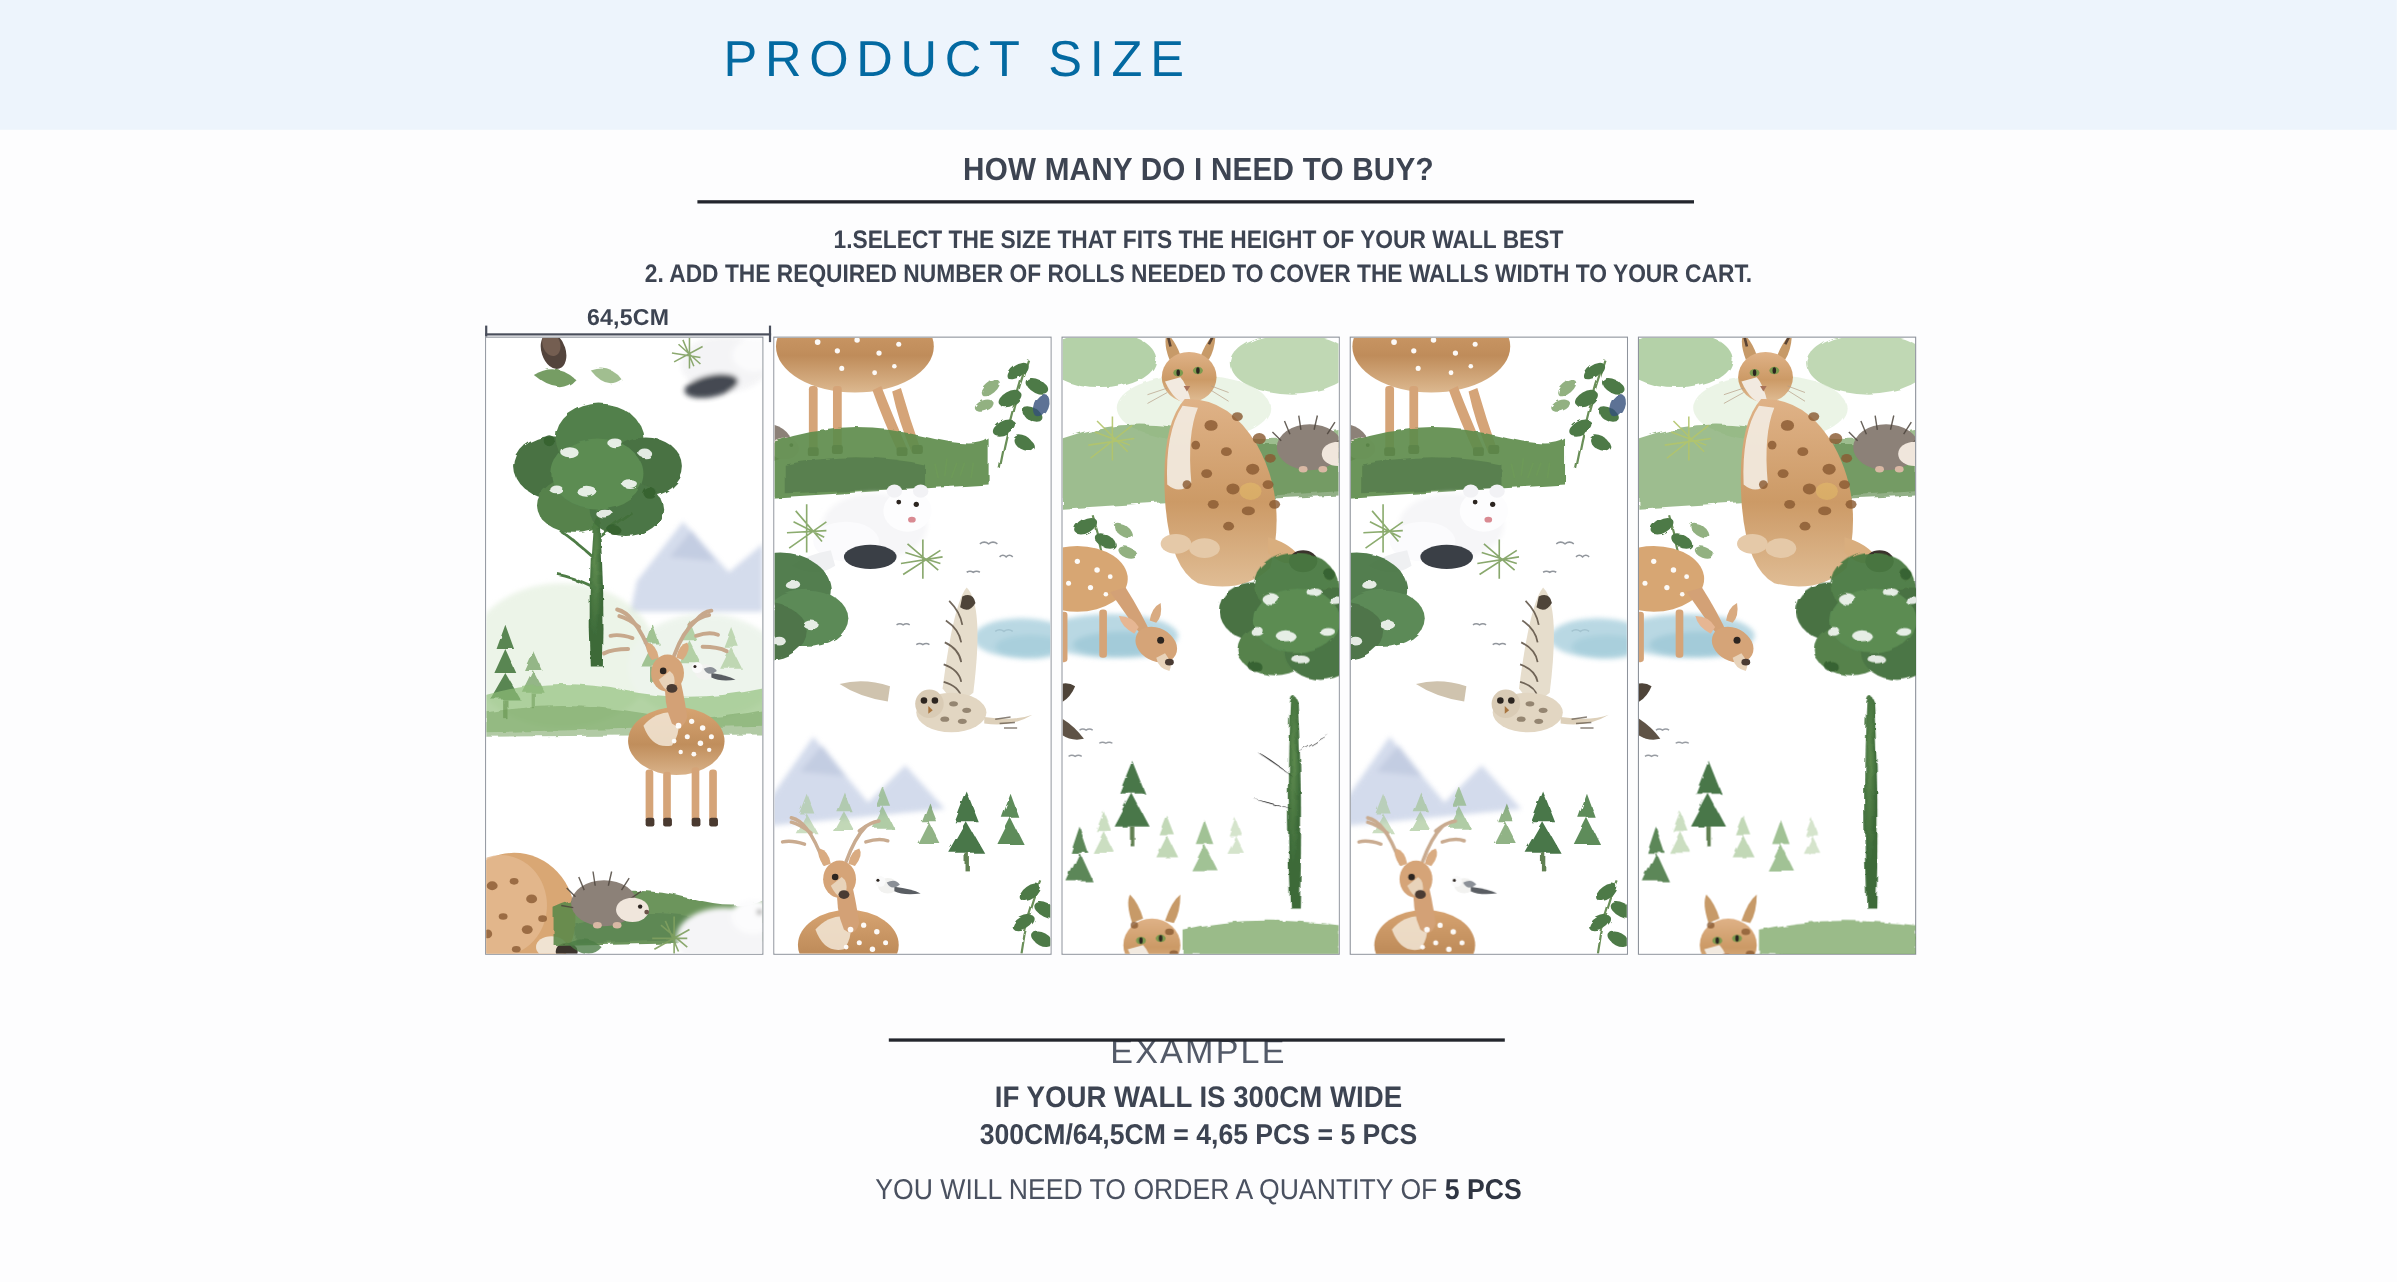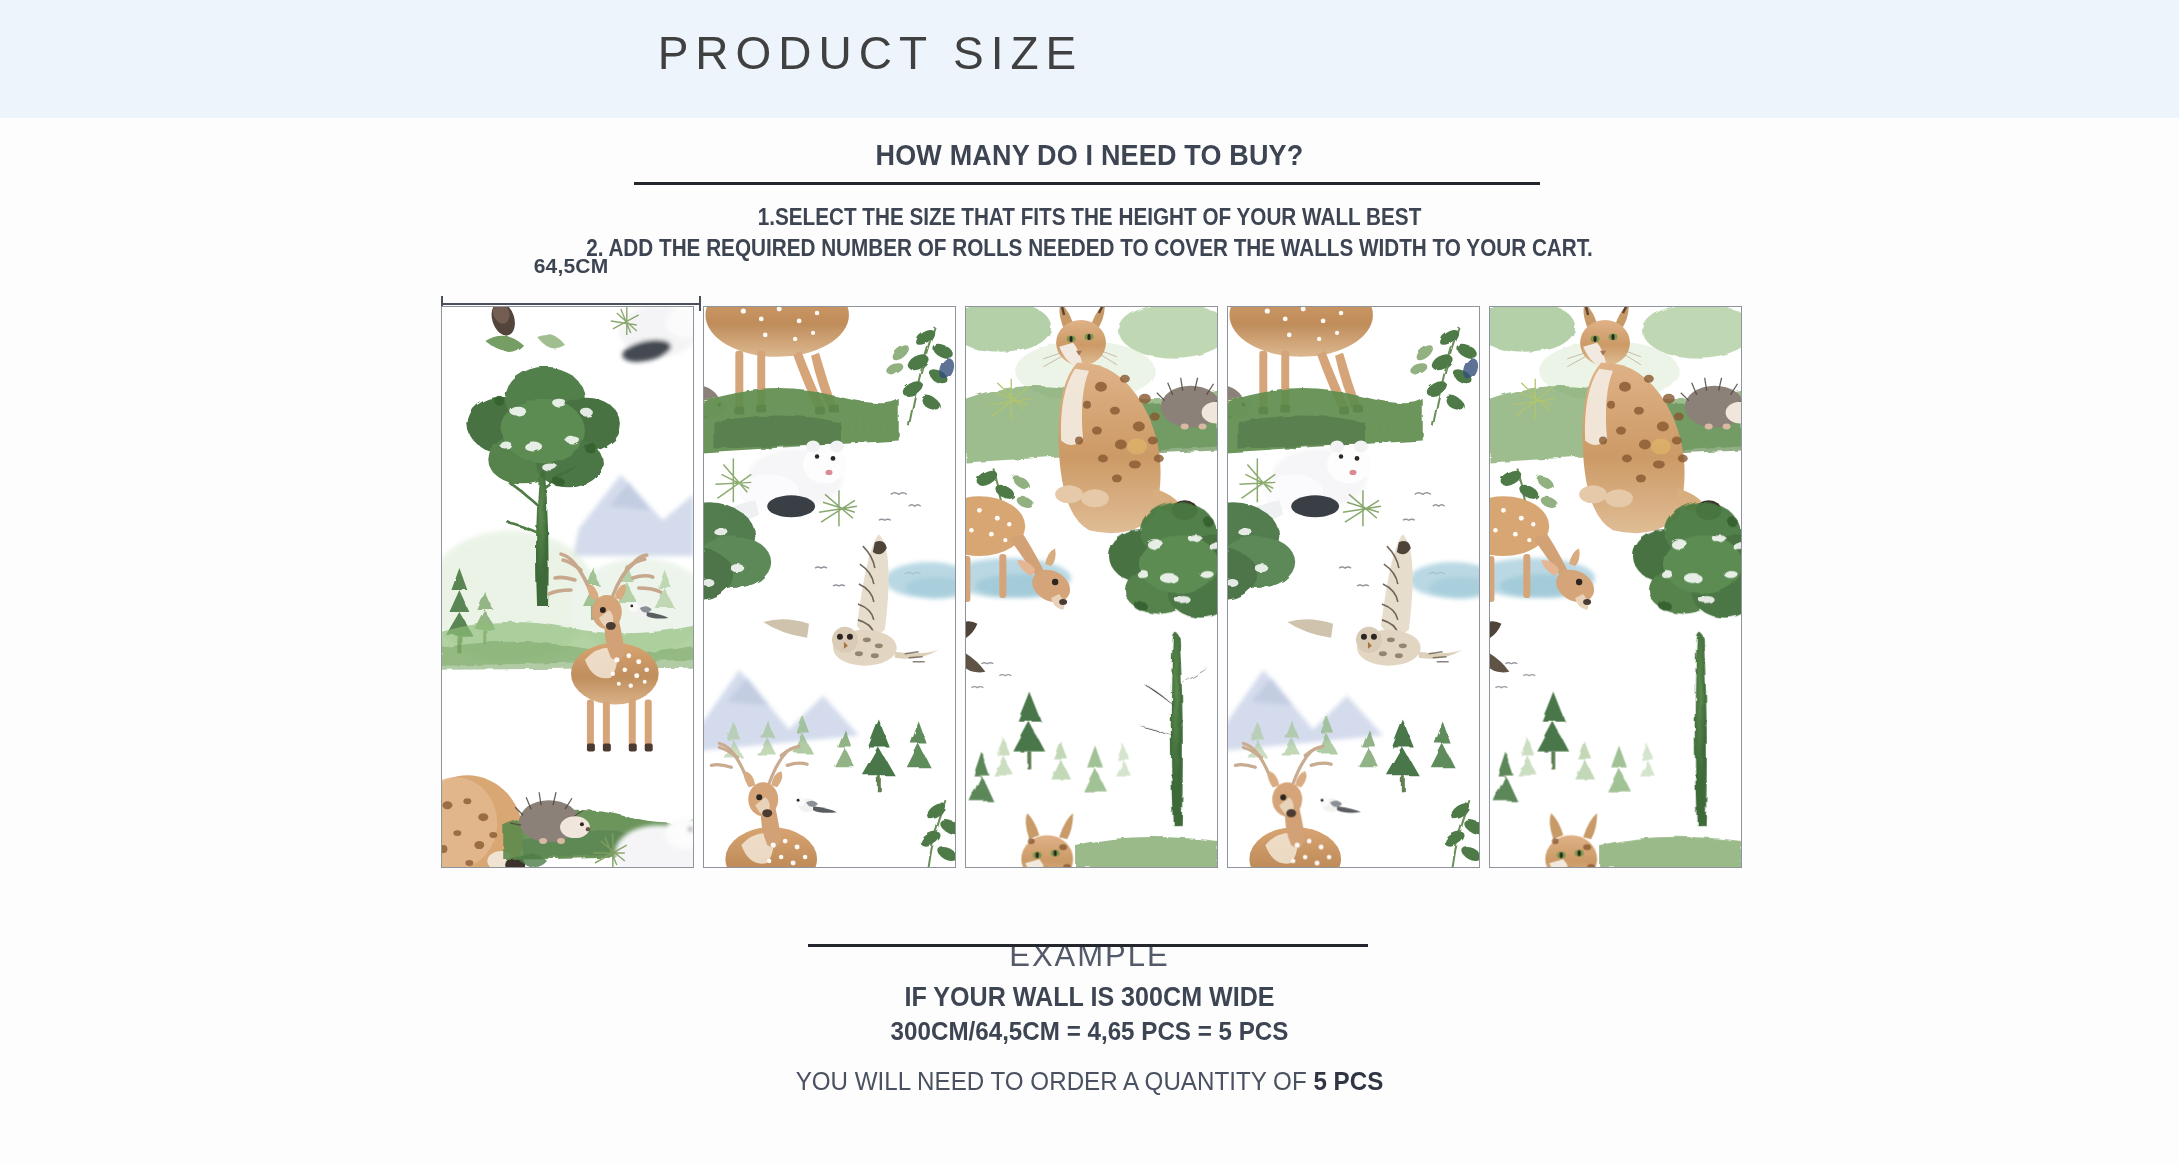--- a/index.html
+++ b/index.html
@@ -15,21 +15,21 @@
   .header-band {
     position: absolute; left: 0; top: 0; width: 2179px; height: 118px;
     background: #edf4fc;
   }
   .header-title {
     position: absolute; left: 0; top: 26px; width: 1741px;
     text-align: center;
     font-size: 46px;
     font-weight: 300;
     letter-spacing: 7px;
-    color: #404040;
+    color: #0369a1;
     font-family: "Liberation Sans", sans-serif;
   }
 
   
   .subhead {
     position: absolute; left: 0; top: 139px; width: 2179px;
     text-align: center;
     font-size: 29px;
     font-weight: 600;
     letter-spacing: 0.2px;
@@ -44,21 +44,21 @@
   .instr {
     position: absolute; width: 2179px; text-align: center;
     color: #3d4452; font-size: 23px; font-weight: 600;
     transform: scaleX(0.9);
   }
   .instr-1 { top: 204px; }
   .instr-2 { top: 235px; }
 
   
   .dim-label {
-    position: absolute; left: 441px; top: 254px; width: 260px;
+    position: absolute; left: 441px; top: 277px; width: 260px;
     text-align: center; font-size: 21px; font-weight: 600;
     color: #3d4452; letter-spacing: 0.2px;
   }
   .dim-line {
     position: absolute; left: 441px; top: 296px; width: 260px; height: 14px;
   }
   .dim-line .bar {
     position: absolute; left: 0; top: 7px; width: 260px; height: 0;
     border-top: 2px solid #4a4f5c;
   }

